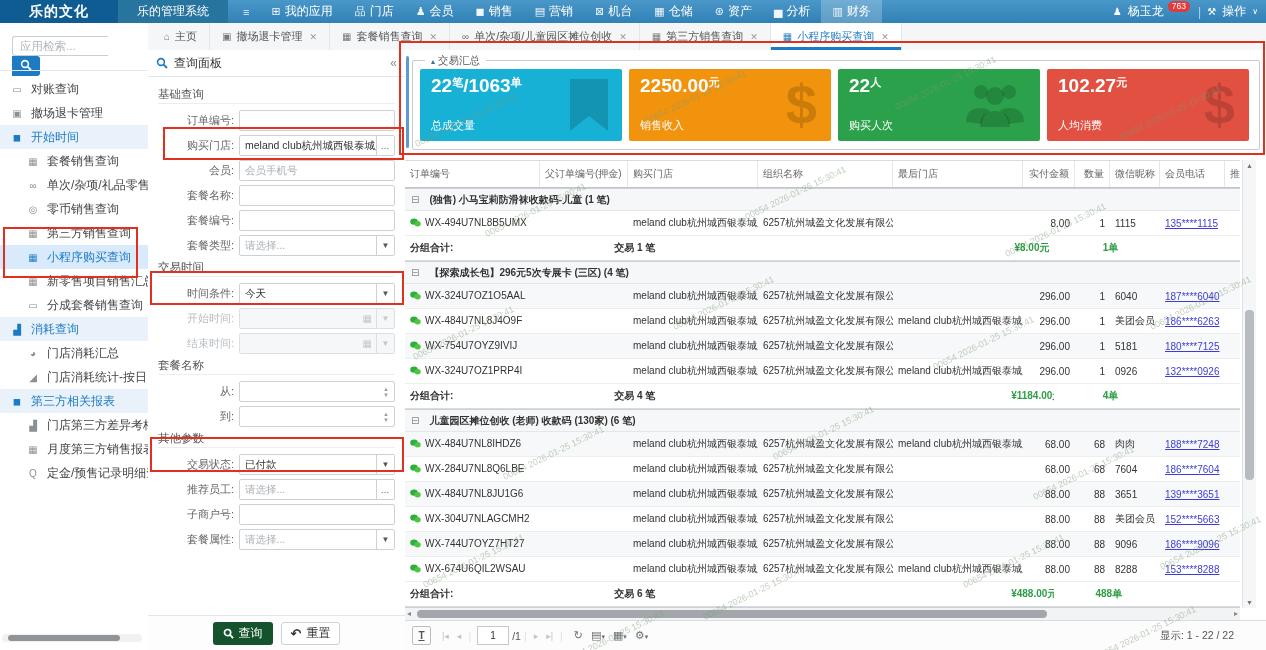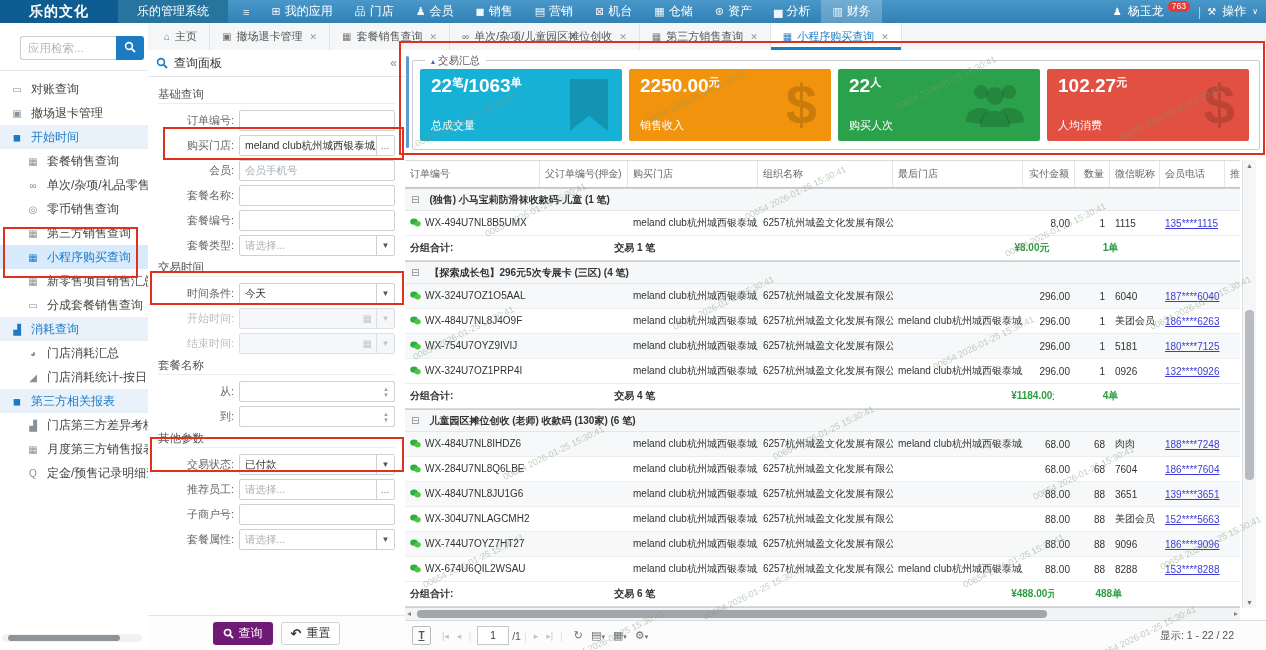--- a/index.html
+++ b/index.html
@@ -18,21 +18,21 @@
   .tb-item{display:flex;align-items:center;gap:4px;padding:0 11px;cursor:pointer;font-size:12px;white-space:nowrap;}
   .tb-item.active{background:rgba(255,255,255,0.22);}
   .tb-item .tbi{font-size:11px;opacity:.92;}
   .tb-right{position:absolute;right:8px;top:0;height:23px;display:flex;align-items:center;gap:6px;font-size:12px;}
   .badge{background:#e23b3b;color:#fff;font-size:8.5px;border-radius:8px;padding:0 4px;
          position:relative;top:-5px;left:-2px;line-height:11px;}
   .tb-sep{opacity:.6;}
 
   
   .sidebar{position:absolute;left:0;top:23px;width:148px;height:627px;background:#fff;border-right:1px solid #dfe3e6;}
-  .side-search{position:absolute;left:20px;top:13px;height:40px;display:flex;}
+  .side-search{position:absolute;left:12px;top:13px;height:40px;display:flex;flex-direction:column;}
   .ss-input{width:96px;height:24px;border:1px solid #c9ced3;border-right:none;border-radius:3px 0 0 3px;
             box-sizing:border-box;display:flex;align-items:center;padding-left:7px;color:#b0b5ba;font-size:11.5px;background:#fff;}
   .ss-btn{width:28px;height:24px;background:#1d7bc4;border-radius:0 3px 3px 0;display:flex;align-items:center;justify-content:center;cursor:pointer;}
   .side-sep{position:absolute;left:0;top:47px;width:148px;border-top:1px solid #e6e9ec;}
   .side-menu{position:absolute;left:0;top:54px;width:148px;}
   .sm-item{height:24px;display:flex;align-items:center;font-size:12px;color:#444;cursor:pointer;white-space:nowrap;overflow:hidden;}
   .sm-item .smi{width:14px;text-align:center;margin-right:7px;color:#8a9097;font-size:10px;flex:0 0 14px;}
   .sm-item.lvl-top{padding-left:10px;}
   .sm-item.lvl-sub{padding-left:26px;}
   .sm-item.hdr{padding-left:10px;color:#1d7bc4;background:#e9f2fb;}
@@ -70,21 +70,21 @@
   .f-ph{font-size:10.5px;color:#aab0b5;padding-left:5px;white-space:nowrap;}
   .browse{position:absolute;right:0;top:0;bottom:0;width:17px;border-left:1px solid #ccd1d6;background:#fff;
           display:flex;align-items:center;justify-content:center;font-size:9px;color:#555;cursor:pointer;letter-spacing:1px;}
   .arrow{position:absolute;right:0;top:0;bottom:0;width:17px;border-left:1px solid #ccd1d6;background:#fff;
          display:flex;align-items:center;justify-content:center;font-size:8px;color:#555;cursor:pointer;}
   .f-box.dis .arrow,.f-box.dis .browse{background:#f6f7f8;color:#c3c7cb;border-color:#dde0e3;}
   .cal{position:absolute;right:22px;color:#c3c7cb;font-size:10px;}
   .spin{position:absolute;right:2px;top:0;bottom:0;width:12px;display:flex;flex-direction:column;align-items:center;justify-content:center;color:#9aa0a5;font-size:6px;line-height:6px;cursor:pointer;}
   .qp-foot{position:absolute;left:0;bottom:0;width:100%;height:34px;border-top:1px solid #e3e6e9;background:#fdfdfd;
            display:flex;align-items:center;justify-content:center;gap:8px;}
-  .btn-q{height:23px;padding:0 10px;background:#701a75;border-radius:3px;color:#fff;font-size:12px;
+  .btn-q{height:23px;padding:0 10px;background:#14532d;border-radius:3px;color:#fff;font-size:12px;
          display:flex;align-items:center;gap:5px;cursor:pointer;}
   .btn-r{height:21px;padding:0 9px;background:#fff;border:1px solid #ccd1d6;border-radius:3px;color:#333;font-size:12px;
          display:flex;align-items:center;gap:5px;cursor:pointer;}
   .btn-r .undo{font-size:13px;font-weight:bold;color:#333;}
 
   
   .content{position:absolute;left:405px;top:50px;width:861px;height:600px;background:#fff;}
   .splitter{position:absolute;left:406px;top:56px;width:3px;height:92px;background:#5b9bd0;border-radius:2px;}
   .sum-box{position:absolute;left:7px;top:10px;width:846px;height:88px;border:1px solid #c8ccd0;border-radius:2px;}
   .sum-legend{position:absolute;left:12px;top:-7px;background:#fff;padding:0 6px;font-size:10.5px;color:#555;}

